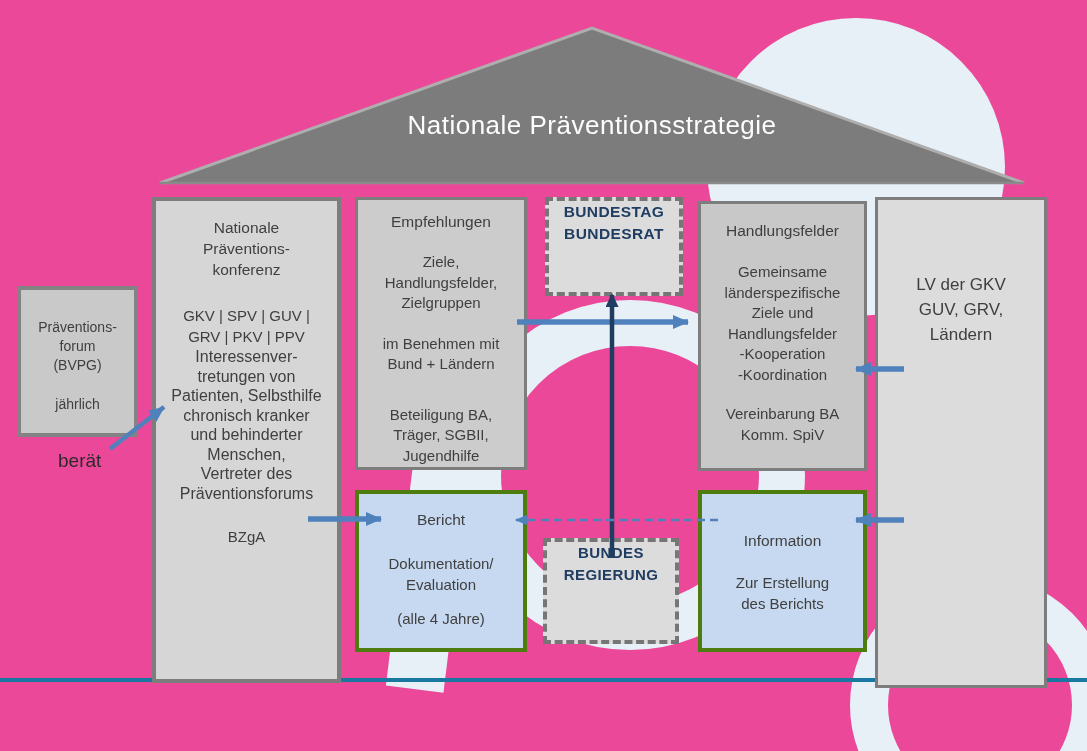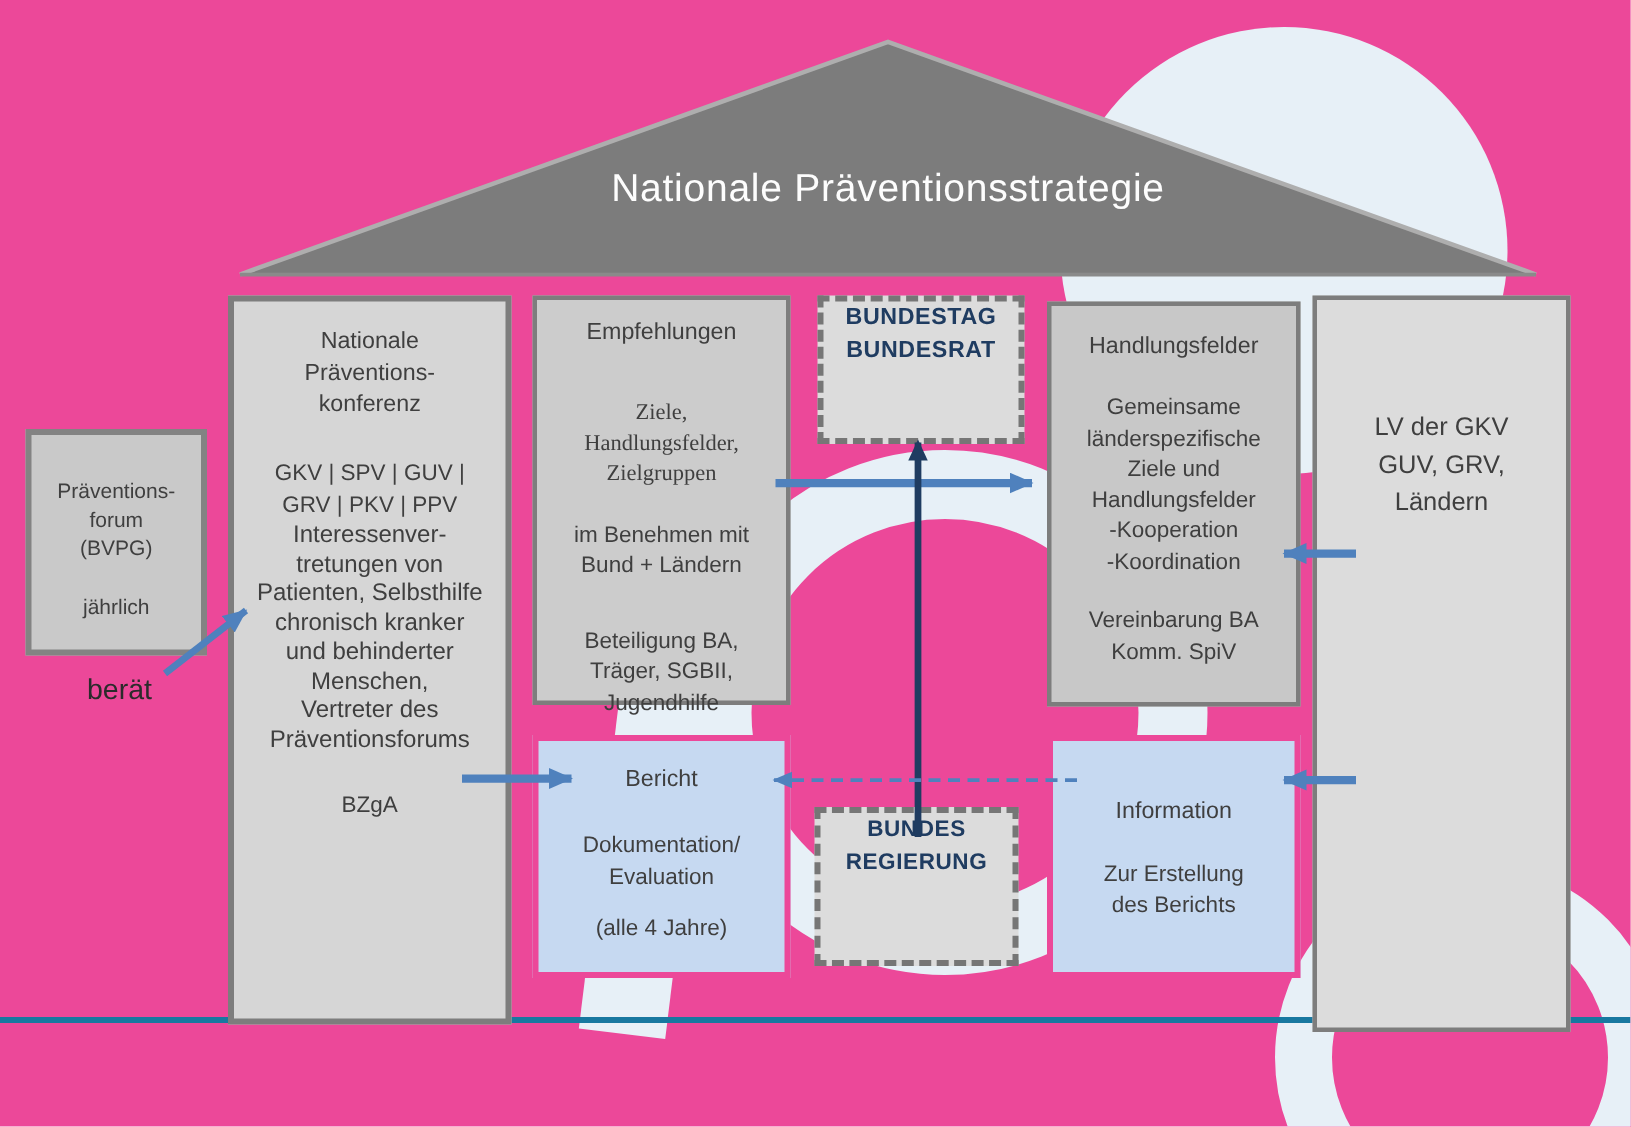--- a/index.html
+++ b/index.html
@@ -16,38 +16,38 @@
   .wm-band{background:#e7f0f7;}
   
   #roof-svg{position:absolute;left:0;top:0;z-index:1;}
   .roof-title{
     position:absolute;left:160px;top:110px;width:864px;z-index:2;
     text-align:center;color:#fdfdfd;font-size:26px;letter-spacing:.5px;
   }
   
   .box{position:absolute;z-index:2;box-sizing:border-box;text-align:center;}
   .gray-solid{background:#d6d6d6;border:4px solid #7d7d7d;}
-  .blue-solid{background:#c6d9f1;border:4px solid #ec4899;}
+  .blue-solid{background:#c6d9f1;border:4px solid #4d7c0f;}
   .dashed-box{background:#dcdcdc;border:4px dashed #767676;display:flex;justify-content:center;}
   .h{font-weight:normal;font-size:15.5px;line-height:20px;}
   .t{font-size:15px;line-height:20.5px;}
   .navy-label{color:#1f3c61;font-weight:bold;font-size:15.5px;line-height:22px;letter-spacing:.4px;}
   
   #box-praevforum{left:17px;top:286px;width:121px;height:151px;background:#c9c9c9;border:4px solid #838383;}
   #box-praevforum .h{font-size:14px;line-height:19px;padding-top:28px;}
   #box-praevforum .t{font-size:14px;line-height:19px;}
   #beraet-label{left:58px;top:450px;z-index:2;font-size:19px;color:#2b2b2b;}
   #box-konferenz{left:152px;top:197px;width:189px;height:486px;padding:12px 4px;}
   #box-konferenz .h{line-height:21px;padding-top:4px;}
   #box-konferenz .members{margin-top:26px;}
   #box-konferenz .advisory{margin-top:29px;line-height:21.5px;}
   #box-konferenz .reps{font-size:16px;line-height:19.5px;}
   #box-konferenz .footer{margin-top:24px;}
   #box-empfehlungen{left:355px;top:197px;width:172px;height:273px;background:#cccccc;border:3.5px solid #7d7d7d;padding-top:12px;}
-  #box-empfehlungen .goals{margin-top:33px;font-family:Liberation Serif, serif;}
+  #box-empfehlungen .goals{margin-top:20px;}
   #box-empfehlungen .consult{margin-top:20px;}
   #box-empfehlungen .part{margin-top:30px;}
   #box-bundestag{left:545px;top:197px;width:138px;height:99px;}
   #box-vereinbarungen{left:698px;top:201px;width:169px;height:270px;background:#c8c8c8;border:3.5px solid #7d7d7d;padding-top:17px;}
   #box-vereinbarungen .body{margin-top:21px;line-height:20.5px;}
   #box-vereinbarungen .part{margin-top:19px;}
   #box-partner{left:875px;top:197px;width:172px;height:491px;background:#dcdcdc;border:3.5px solid #7d7d7d;}
   #box-partner .h{font-size:17px;line-height:24px;padding-top:88px;}
   #box-partner .members{font-size:17px;line-height:25px;margin-top:72px;}
   #box-bericht{left:355px;top:490px;width:172px;height:162px;padding-top:16px;}

